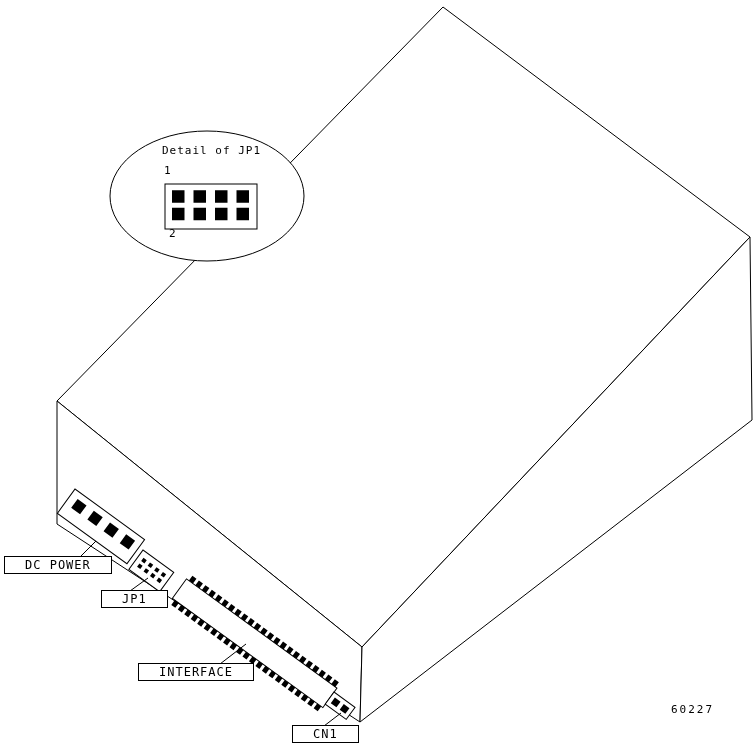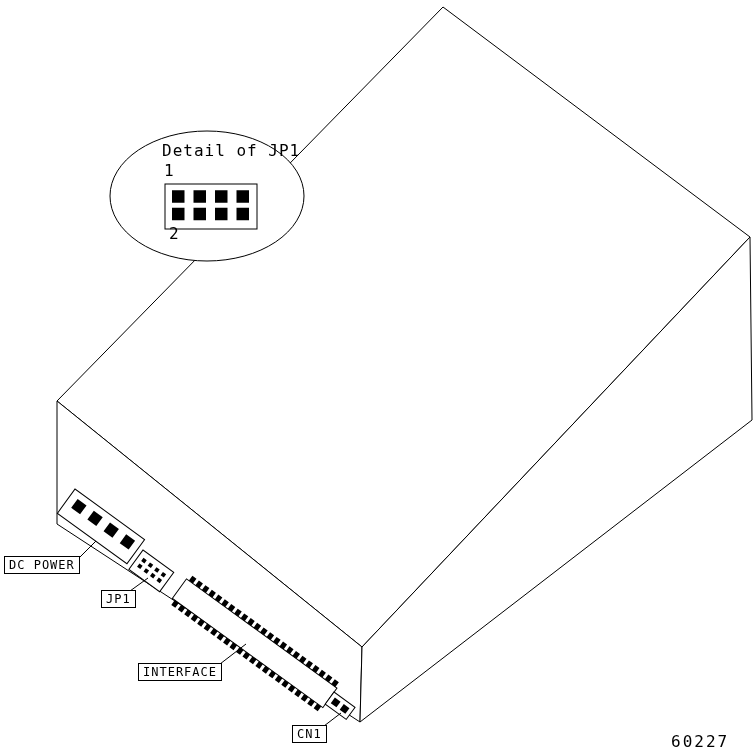--- a/index.html
+++ b/index.html
@@ -12,32 +12,32 @@
     font-family: "DejaVu Sans Mono", "Liberation Mono", monospace;
     color: #000000;
   }
   #figure svg { position: absolute; left: 0; top: 0; }
   .callout {
     position: absolute;
     border: 1px solid #000000;
     background: #ffffff;
     font-size: 12px;
     line-height: 14px;
-    padding: 1px 4px;
+    padding: 1px 20px;
     letter-spacing: 1px;
     white-space: nowrap;
   }
   .plain {
     position: absolute;
-    font-size: 16px;
+    font-size: 11px;
     line-height: 14px;
     letter-spacing: 1px;
     white-space: nowrap;
   }
-  .fig-num { letter-spacing: 2px; margin-top: 32px; }
+  .fig-num { letter-spacing: 2px; }
 </style>
 </head>
 <body>
 
 <div id="figure">
 
   <svg width="755" height="753" viewBox="0 0 755 753">
 
     <g fill="#ffffff" stroke="#000000" stroke-width="1">
       <polygon points="443,7 750,237 362,647 57,401"></polygon>

